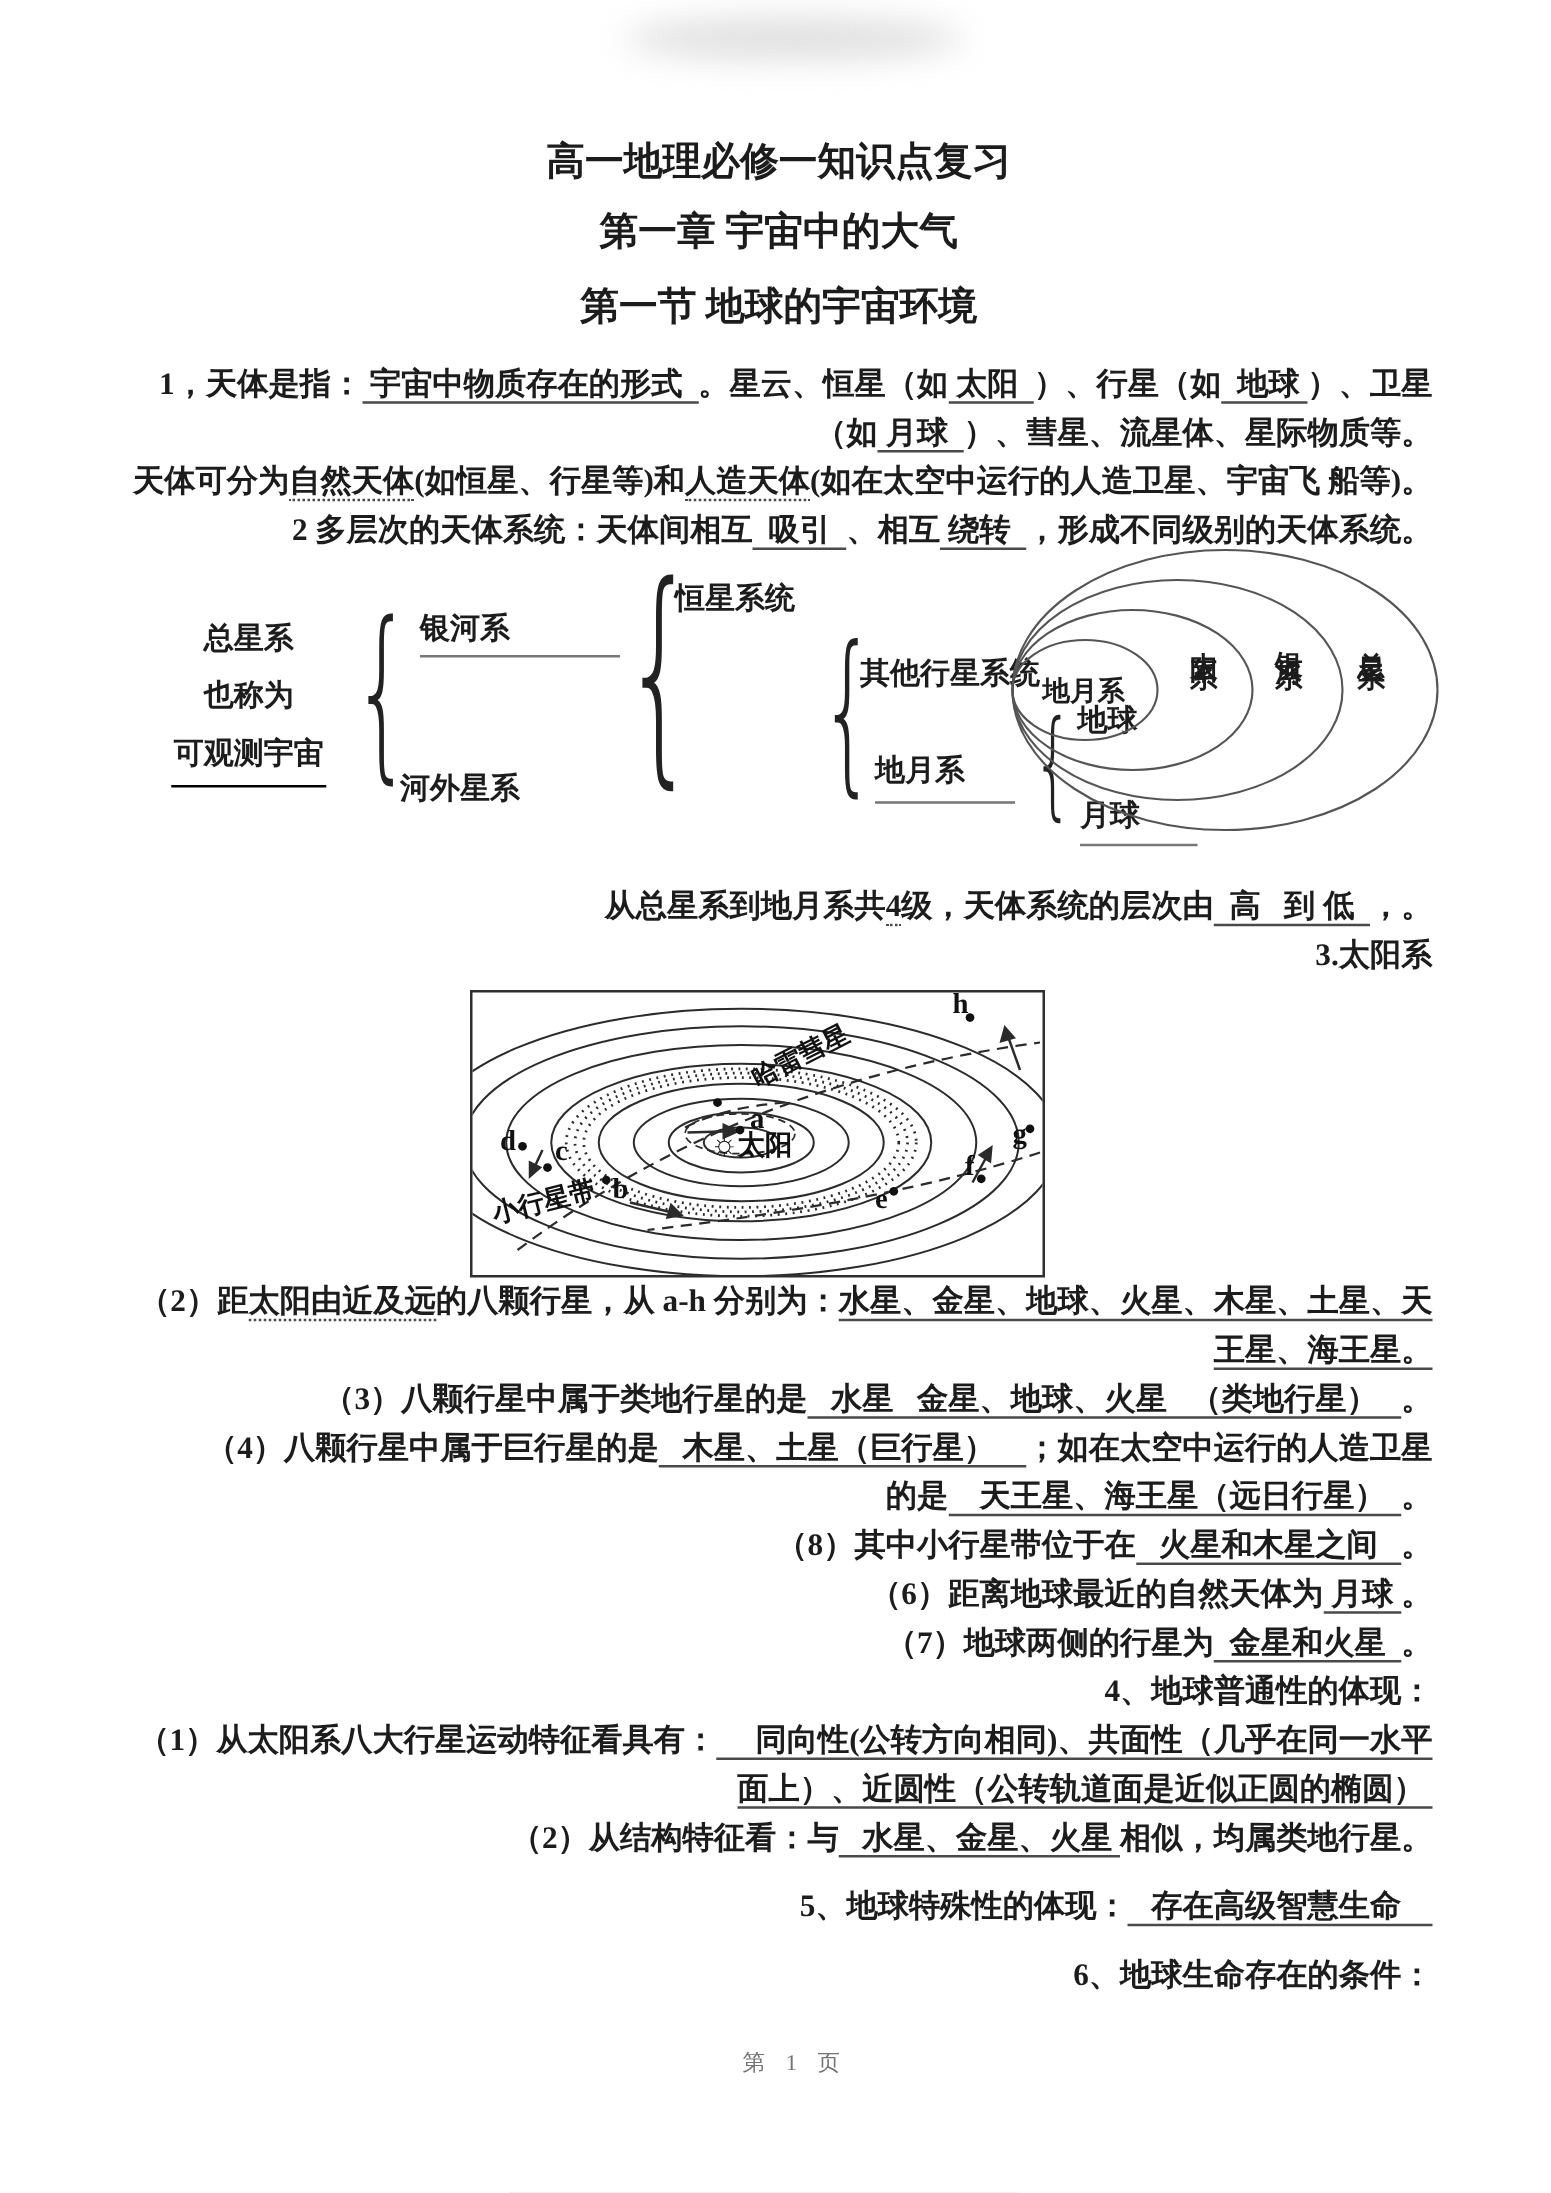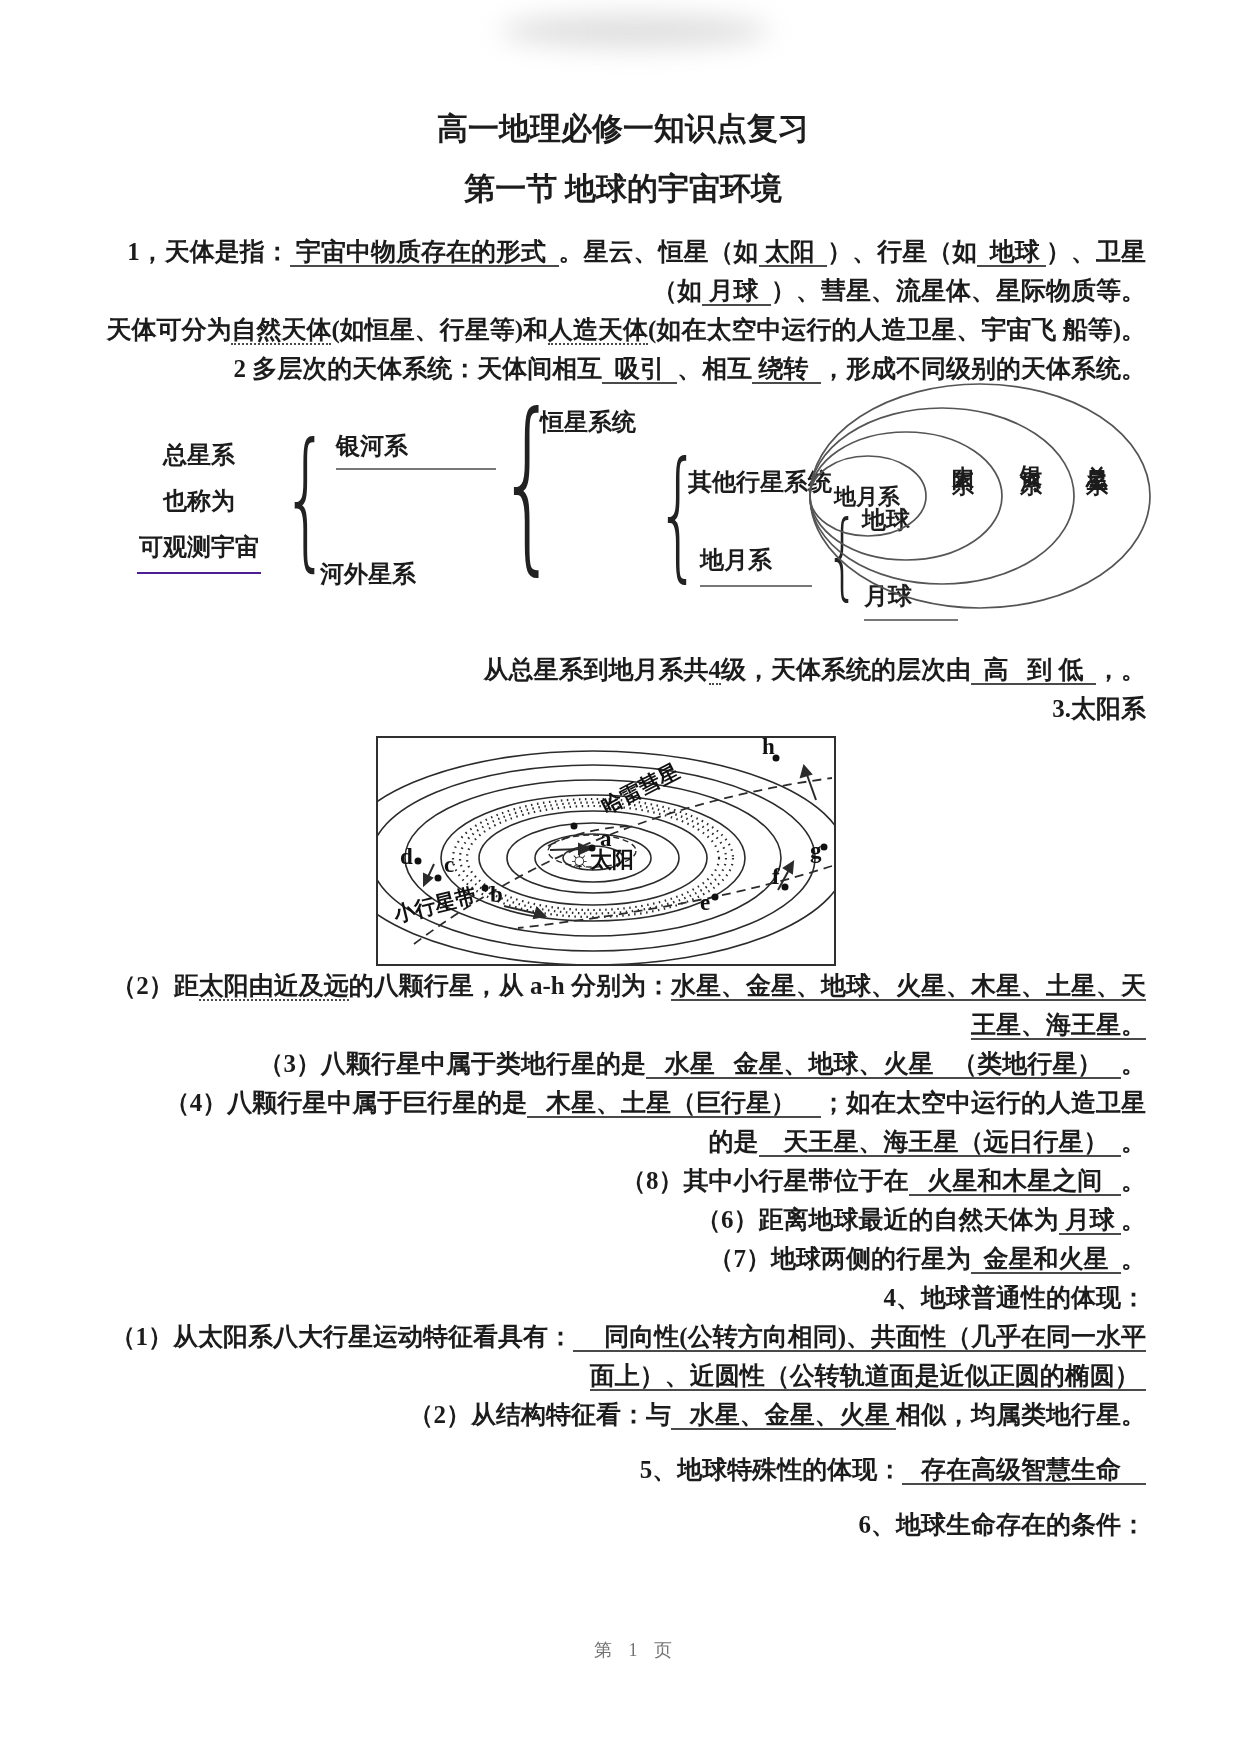--- a/index.html
+++ b/index.html
@@ -14,21 +14,21 @@
   .ttl3{font-size:31px;margin-top:18px;}
   .para{font-size:25px;line-height:39px;font-weight:600;margin:0;text-align:right;}
   .para .seg{white-space:pre-wrap;}
   .para .ans{border-bottom:2px solid #4a4a4a;}
   .para .ans.dotted{border-bottom:2px dotted #4a4a4a;} .mt16{margin-top:16px;} .mt22{margin-top:22px;}
 
   
   .hier{position:relative;height:258px;margin-top:4px;font-size:24px;font-weight:700;}
   .hier .abs{position:absolute;}
   .h-root{left:14px;top:40px;width:170px;text-align:center;line-height:46px;}
-  .h-root .u{border-bottom:2px solid #4c1d95;display:inline-block;padding:0 2px 2px 2px;}
+  .h-root .u{border-bottom:2px solid #000000;display:inline-block;padding:0 2px 2px 2px;}
   .brace{position:absolute;font-family:"DejaVu Sans",sans-serif;font-weight:200;color:#222;
          transform-origin:left center;}
   .b1{left:182px;top:22px;font-size:150px;line-height:168px;transform:scaleX(.5);}
   .b2{left:398px;top:-14px;font-size:188px;line-height:208px;transform:scaleX(.5);}
   .b3{left:556px;top:44px;font-size:140px;line-height:156px;transform:scaleX(.5);}
   .b4{left:726px;top:112px;font-size:94px;line-height:104px;transform:scaleX(.55);}
   .h-blank{border-bottom:2px solid #777;padding-bottom:6px;}
   .h-galaxy{left:236px;top:38px;width:160px;}
   .h-extra{left:220px;top:166px;}
   .h-stellar{left:440px;top:14px;}
@@ -54,20 +54,21 @@
           font-size:18px;color:#737373;letter-spacing:6px;}
 </style>
 </head>
 <body>
 
 <div class="page">
   <div class="smudge"></div>
 
   <div class="content">
     <div class="ttl ttl1">高一地理必修一知识点复习</div>
+    <div class="ttl ttl2">第一章 宇宙中的大气</div>
     <div class="ttl ttl3">第一节 地球的宇宙环境</div>
 
     <p class="para mt22"><span class="seg">1，天体是指：</span><span class="seg ans"> 宇宙中物质存在的形式  </span><span class="seg">。星云、恒星（如</span><span class="seg ans"> 太阳  </span><span class="seg">）、行星（如</span><span class="seg ans">  地球 </span><span class="seg">）、卫星（如</span><span class="seg ans"> 月球  </span><span class="seg">）、彗星、流星体、星际物质等。</span></p>
     <p class="para"><span class="seg">天体可分为</span><span class="seg ans dotted">自然天体</span><span class="seg">(如恒星、行星等)和</span><span class="seg ans dotted">人造天体</span><span class="seg">(如在太空中运行的人造卫星、宇宙飞 船等)。</span></p>
     <p class="para"><span class="seg">2 多层次的天体系统：天体间相互</span><span class="seg ans">  吸引  </span><span class="seg">、相互</span><span class="seg ans"> 绕转  </span><span class="seg">，形成不同级别的天体系统。</span></p>
 
     <div class="hier">
       <div class="abs h-root">
         <div>总星系</div>
         <div>也称为</div>

